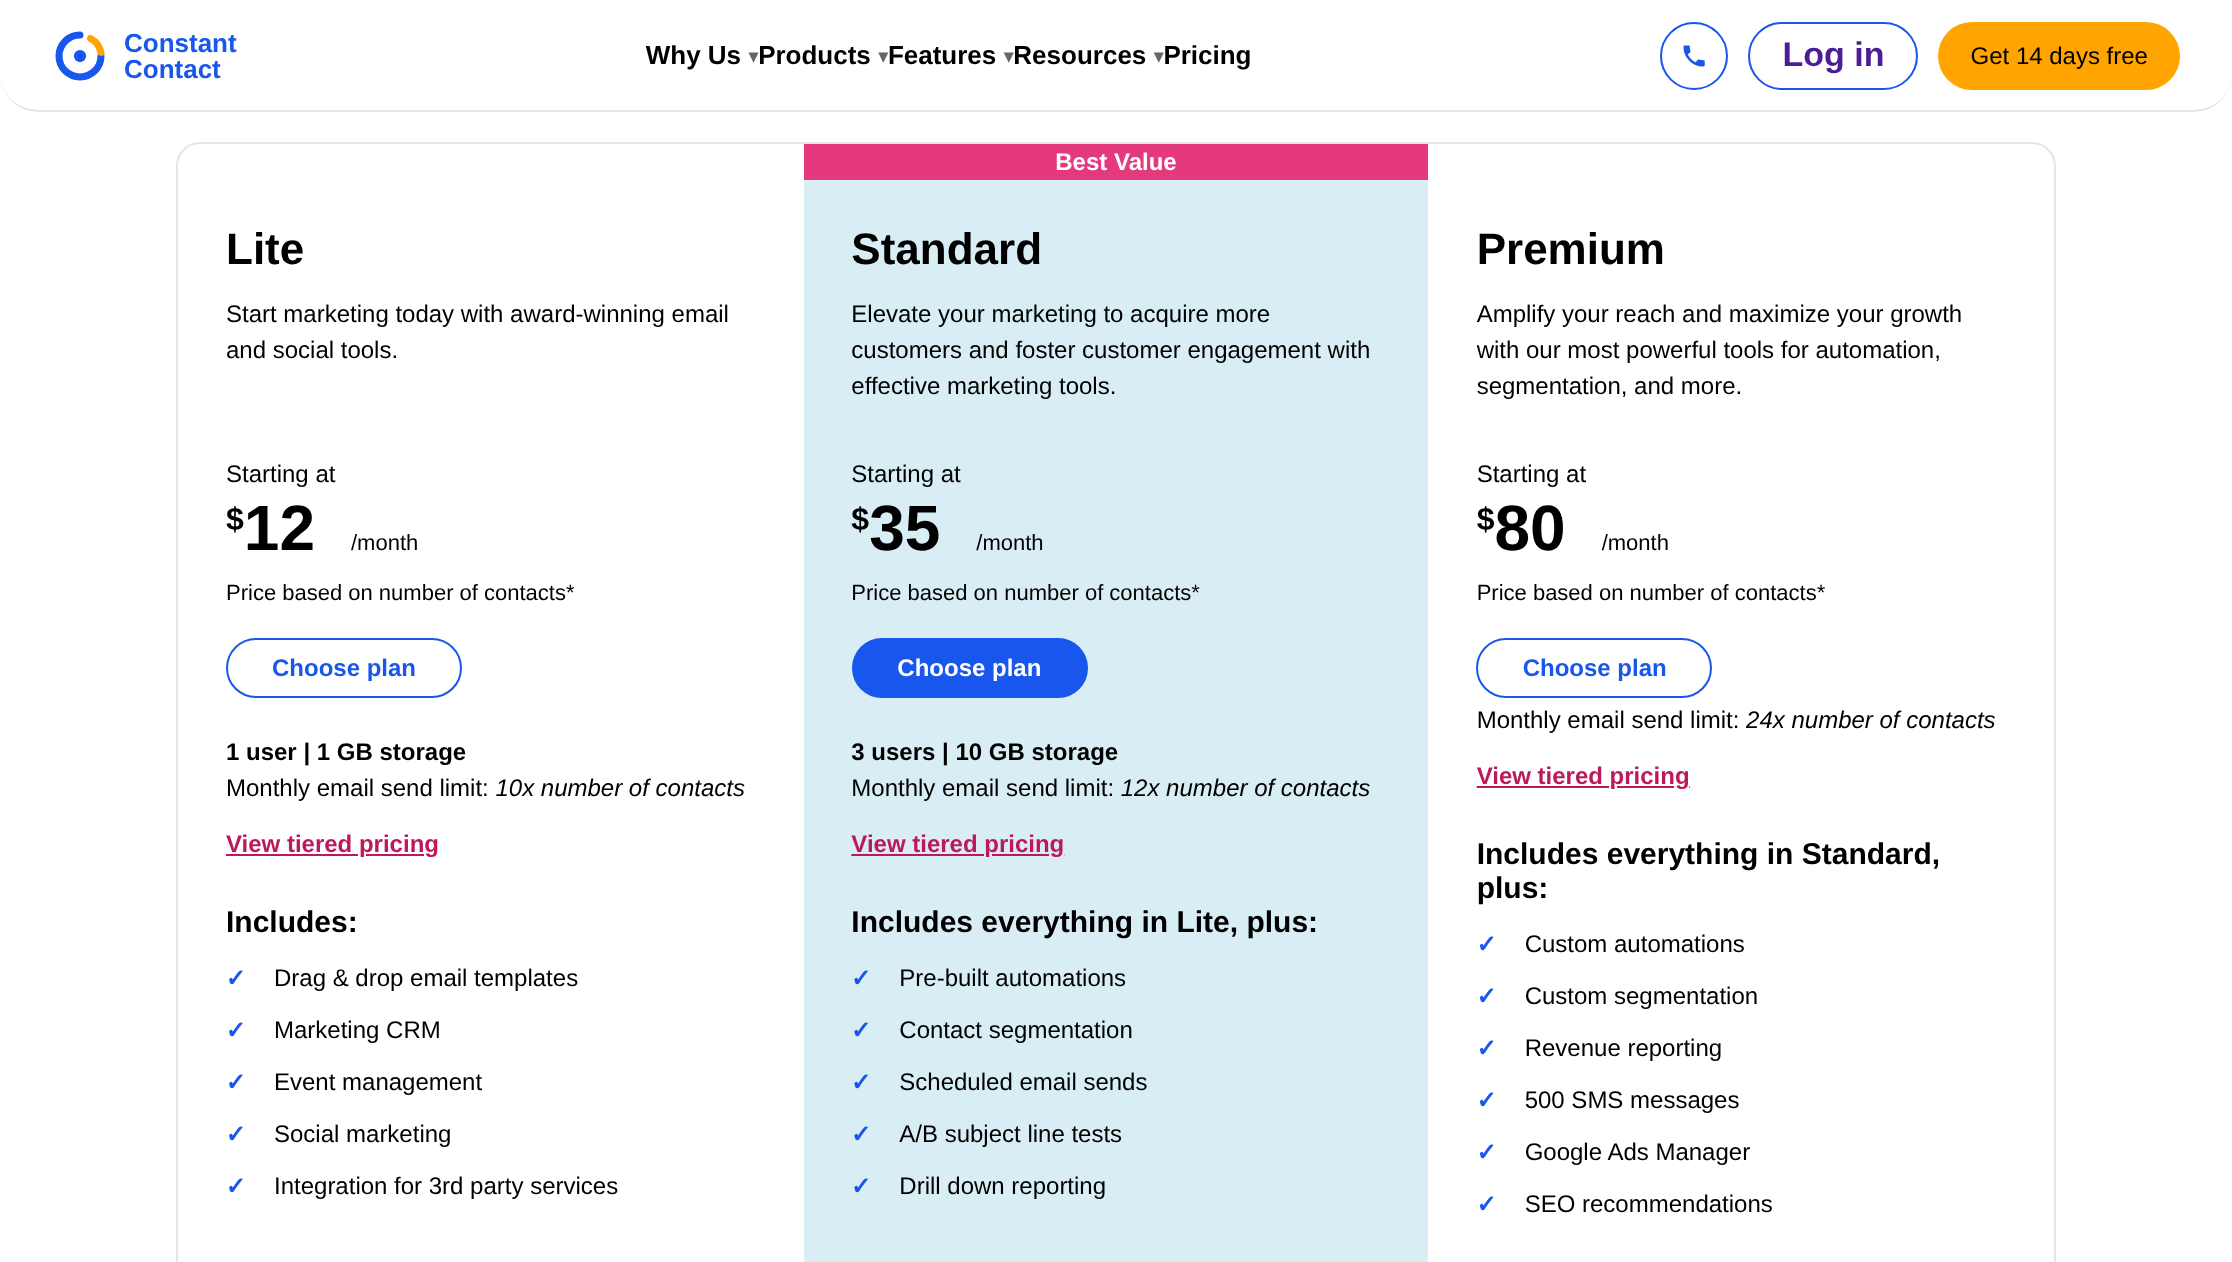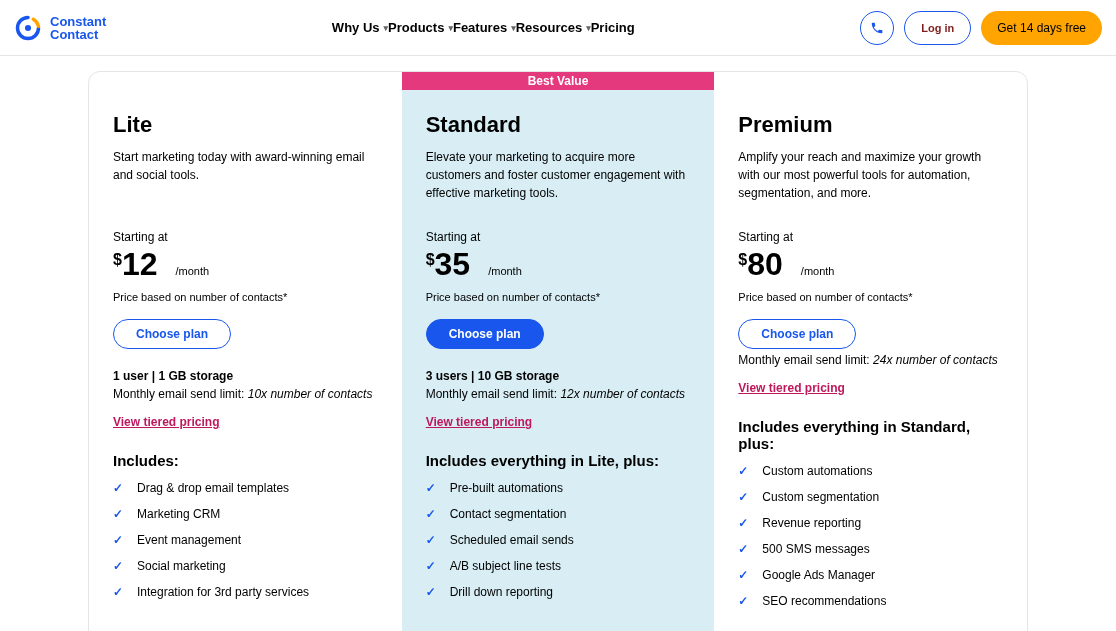--- a/index.html
+++ b/index.html
@@ -1,29 +1,29 @@
 <!DOCTYPE html>
 <html><head>
   <meta charset="utf-8">
   <style>
     * { margin: 0; padding: 0; box-sizing: border-box; }
     body { font-family: -apple-system, BlinkMacSystemFont, 'Segoe UI', Arial, sans-serif; background: #fff; color: #000; }
     
     
-    .header { display: flex; align-items: center; justify-content: space-between; padding: 10px 14px; border-bottom: 1px solid #e5e5e5; height: 56px; }
+    .header { display: flex; align-items: center; justify-content: space-between; padding: 10px 26px; border-bottom: 1px solid #e5e5e5; height: 56px; border-radius: 19px; }
     .logo { display: flex; align-items: center; gap: 8px; }
     .logo-mark { width: 28px; height: 28px; position: relative; }
     .logo-text { display: flex; flex-direction: column; line-height: 1; }
     .logo-text span { font-size: 13px; font-weight: 700; color: #1856ED; }
     .nav { display: flex; }
     .nav-item { font-size: 13px; font-weight: 700; color: #000; cursor: pointer; display: flex; align-items: center; gap: 4px; }
     .nav-item .chev { font-size: 9px; color: #666; }
     .header-actions { display: flex; align-items: center; gap: 10px; }
     .phone-btn { width: 34px; height: 34px; border: 1.5px solid #1856ED; border-radius: 50%; display: flex; align-items: center; justify-content: center; cursor: pointer; color: #1856ED; }
-    .login-btn { height: 34px; padding: 0 16px; border: 1.5px solid #1856ED; border-radius: 20px; background: #fff; color: #7f1d1d; font-weight: 700; font-size: 11px; cursor: pointer; }
+    .login-btn { height: 34px; padding: 0 16px; border: 1.5px solid #1856ED; border-radius: 20px; background: #fff; color: #4c1d95; font-weight: 700; font-size: 17px; cursor: pointer; }
     .cta-btn { height: 34px; padding: 0 16px; border: none; border-radius: 20px; background: #FFA400; color: #000; font-weight: 400; font-size: 12px; cursor: pointer; }
     
     
     .pricing-wrap { max-width: 960px; margin: 15px auto 0; padding: 0 10px; }
     .pricing-grid { display: grid; grid-template-columns: 1fr 1fr 1fr; border: 1px solid #e5e5e5; border-radius: 12px; overflow: hidden; }
     .plan { padding: 30px 24px 24px; position: relative; }
     .plan.highlight { background: #D8EEF4; }
     .best-value { position: absolute; top: 0; left: 0; right: 0; background: #E5397E; color: #fff; text-align: center; font-size: 12px; font-weight: 700; padding: 2px 0; }
     .plan.highlight { padding-top: 40px; }
     .plan:first-child { padding-top: 40px; }

